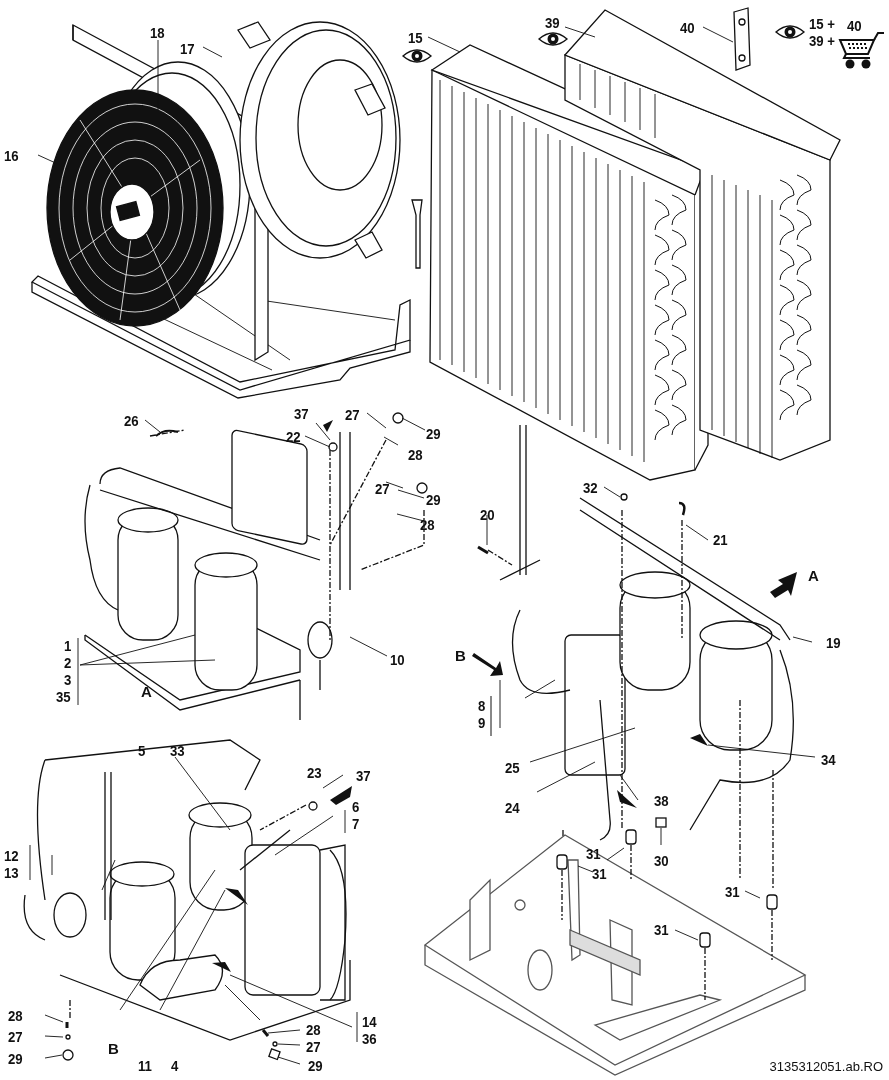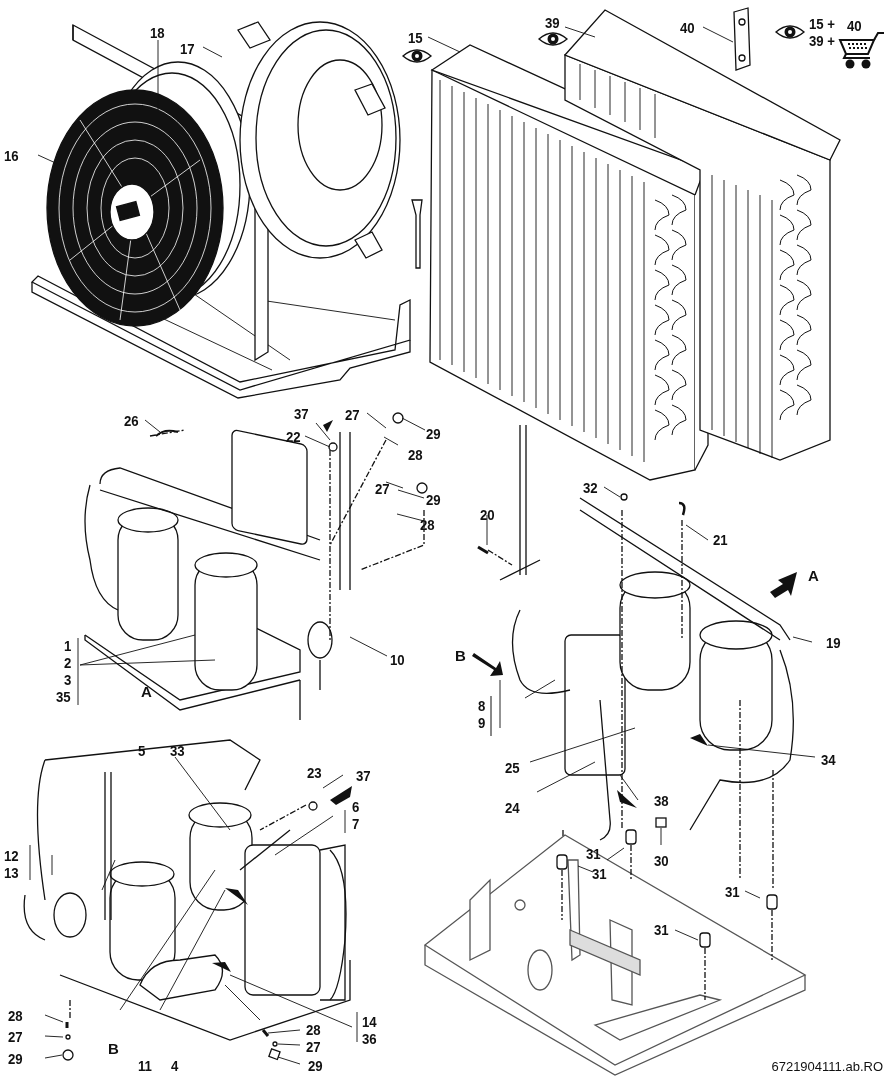--- a/index.html
+++ b/index.html
@@ -379,13 +379,13 @@
 <div class="lbl" style="left:8px;top:1008px">28</div>
 <div class="lbl" style="left:8px;top:1029px">27</div>
 <div class="lbl" style="left:8px;top:1051px">29</div>
 <div class="arrow-lbl" style="left:108px;top:1040px">B</div>
 <div class="lbl" style="left:138px;top:1058px">11</div>
 <div class="lbl" style="left:171px;top:1058px">4</div>
 <div class="lbl" style="left:306px;top:1022px">28</div>
 <div class="lbl" style="left:306px;top:1039px">27</div>
 <div class="lbl" style="left:308px;top:1058px">29</div>
 
-<div class="code">6721904111.ab.RO</div>
+<div class="code">3135312051.ab.RO</div>
 
 </body></html>

